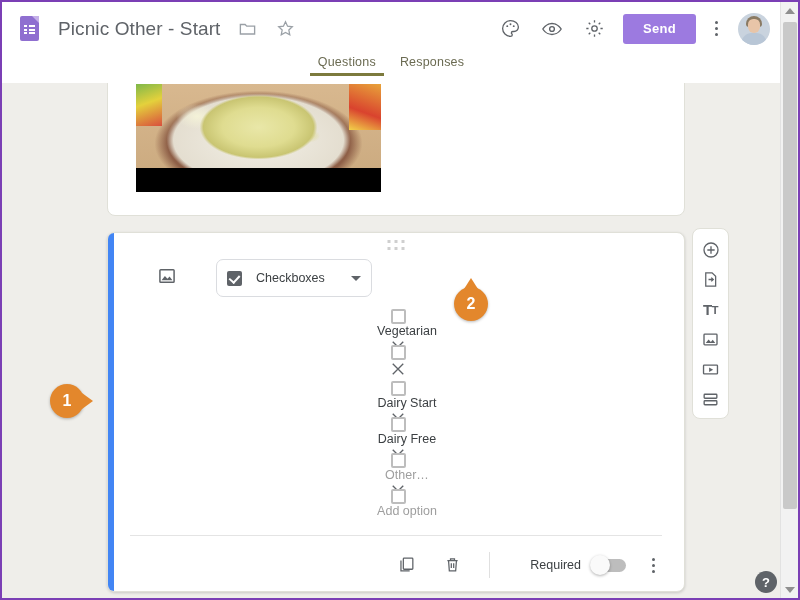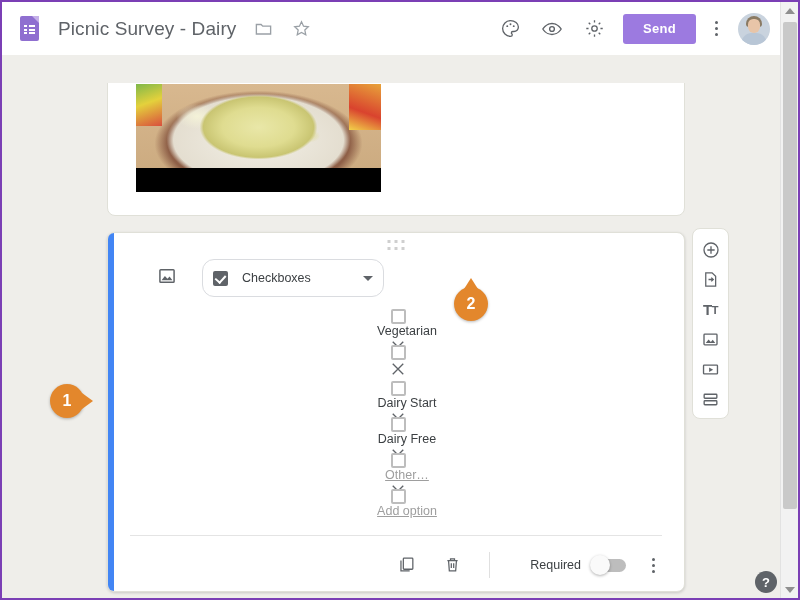--- a/index.html
+++ b/index.html
@@ -297,25 +297,25 @@
   .spinner .dn { border-top: 6px solid #4a4a4a; }
 
   .img-insert-btn {
     width: 20px; height: 20px;
     margin: 9px 0 0 27px;
     color: #5f6368;
     flex: 0 0 auto;
   }
 
   .type-select {
-    margin-left: 25px;
+    margin-left: 39px;
     margin-top: 2px;
-    width: 182px; height: 38px;
+    width: 156px; height: 38px;
     border: 1px solid #dadce0;
-    border-radius: 12px;
+    border-radius: 7px;
     display: flex;
     align-items: center;
     padding: 0 10px;
     background: #fff;
     flex: 0 0 auto;
   }
   .cbx-glyph {
     width: 15px; height: 15px;
     background: #5f6368;
     border-radius: 2px;
@@ -361,21 +361,21 @@
     border-radius: 2px;
     background: #fff;
     flex: 0 0 auto;
   }
   .opt-label {
     font-size: 12.5px;
     color: #3c4043;
     margin-left: 18px;
     flex: 1 1 auto;
   }
-  .opt-label.muted { color: #9e9e9e; text-decoration: underline; }
+  .opt-label.muted { color: #9e9e9e; }
   .opt-x {
     width: 18px; height: 18px;
     color: #5f6368;
     flex: 0 0 auto;
   }
 
   .q-divider {
     position: absolute;
     left: 22px; right: 22px;
     top: 302px;
@@ -549,21 +549,21 @@
     border-radius: 2px;
   }
 </style>
 </head>
 <body>
 
 <div id="root">
 
   <div class="header">
     <div class="forms-logo"></div>
-    <div class="doc-title">Picnic Survey - Dairy</div>
+    <div class="doc-title">Picnic Other - Start</div>
 
     <div class="hdr-ico">
       <svg width="19" height="19" viewBox="0 0 24 24" fill="none" stroke="currentColor" stroke-width="1.7">
         <path d="M3 7h6l2 2h10v10H3z"></path>
       </svg>
     </div>
     <div class="hdr-ico">
       <svg width="19" height="19" viewBox="0 0 24 24" fill="none" stroke="currentColor" stroke-width="1.6">
         <path d="M12 3.5l2.6 5.6 6 .7-4.4 4.1 1.2 6-5.4-3-5.4 3 1.2-6L3.4 9.8l6-.7z"></path>
       </svg>
@@ -600,20 +600,24 @@
         <i></i>
     </div>
 
     <div class="avatar">
       <div class="body"></div>
       <div class="hair"></div>
       <div class="face"></div>
     </div>
   </div>
 
+  <div class="tabbar">
+    <div class="tab active">Questions</div>
+    <div class="tab">Responses</div>
+  </div>
 
   <div class="content">
 
     <div class="card img-card">
       <div class="img-photo">
         <div class="photo-inner"></div>
         <div class="photo-left-strip"></div>
         <div class="photo-right-strip"></div>
         <div class="photo-black"></div>
       </div>

